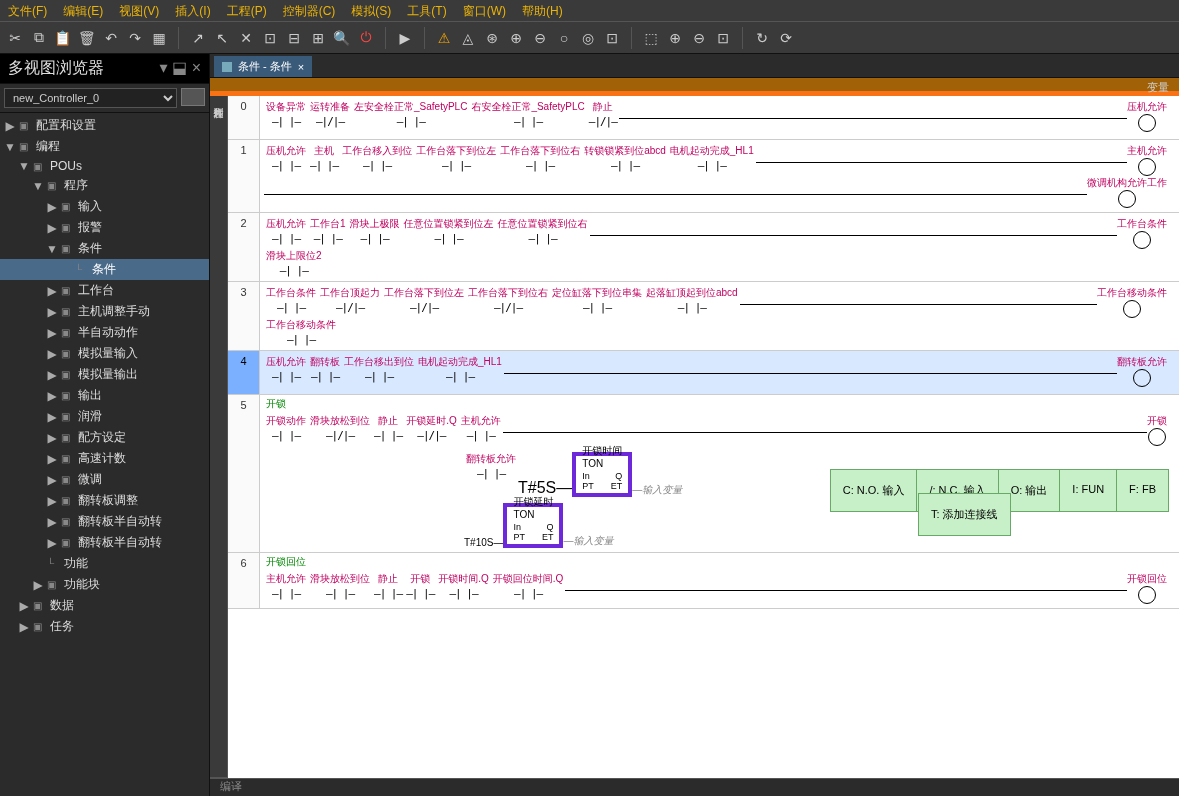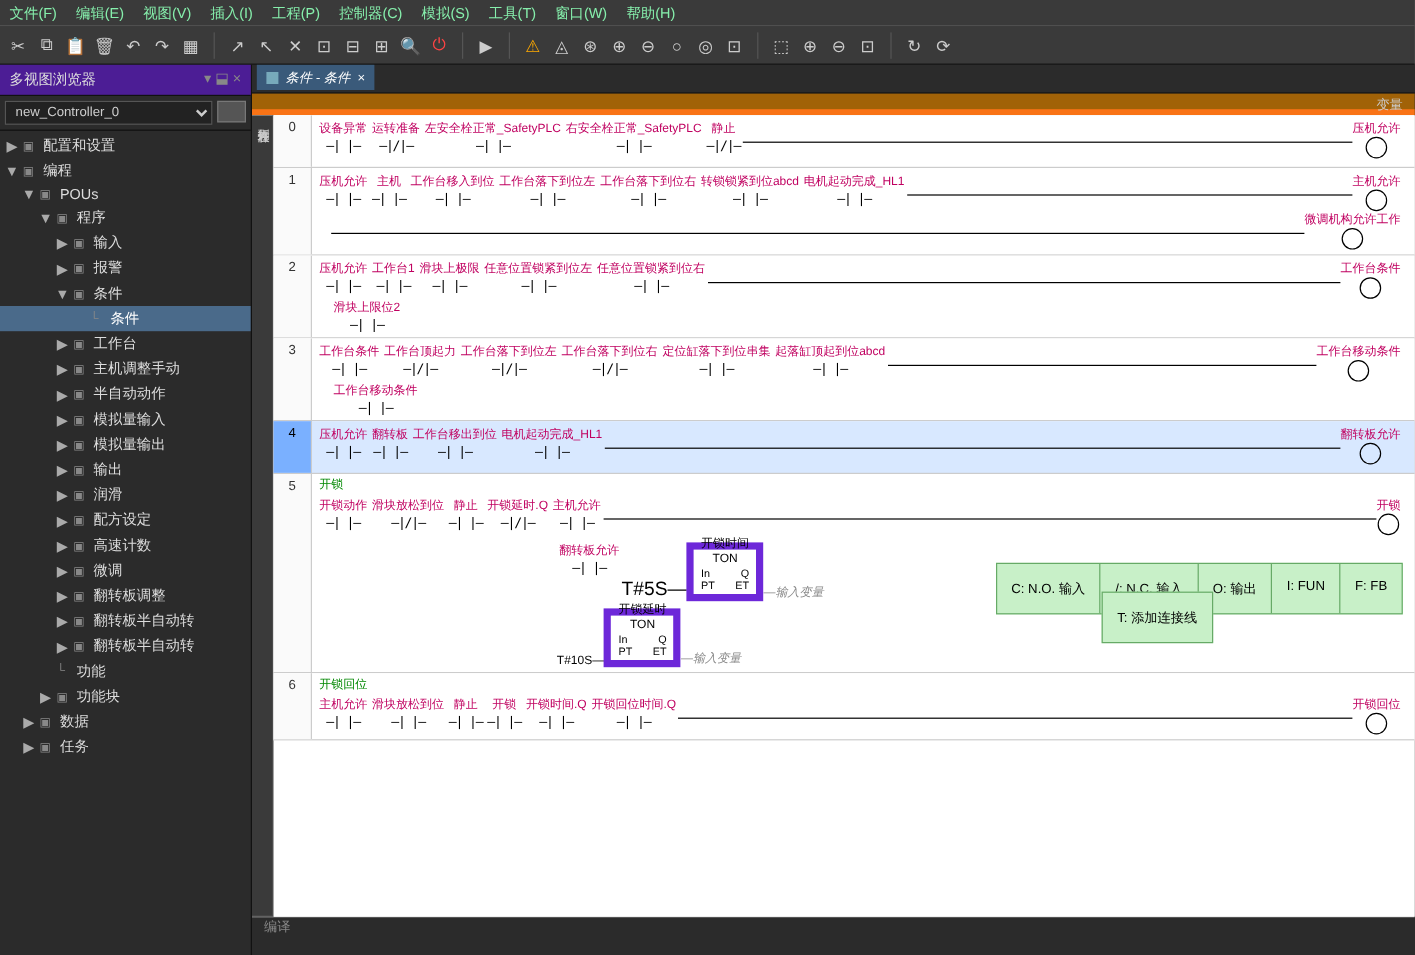--- a/index.html
+++ b/index.html
@@ -1,47 +1,47 @@
 <!DOCTYPE html>
 <html><head>
 <meta charset="utf-8">
 <style>
 * { margin: 0; padding: 0; box-sizing: border-box; font-family: "Microsoft YaHei", sans-serif; }
 body { background: #2b2b2b; width: 1179px; height: 796px; overflow: hidden; font-size: 12px; color: #ccc; }
 
 .menubar { background: #3a3a3a; height: 22px; display: flex; border-bottom: 1px solid #555; }
-.menubar span { padding: 3px 8px; color: #86efac; cursor: default; }
+.menubar span { padding: 3px 8px; color: #eab308; cursor: default; }
 
 .toolbar { background: #3a3a3a; height: 32px; display: flex; align-items: center; border-bottom: 1px solid #111; padding: 0 4px; gap: 2px; }
 .toolbar .sep { width: 1px; height: 22px; background: #555; margin: 0 6px; }
 .toolbar .ico { width: 22px; height: 22px; display: flex; align-items: center; justify-content: center; color: #ccc; font-size: 14px; }
 .toolbar .ico.warn { color: #ffaa00; }
 .toolbar .ico.red { color: #ff4444; }
 
 .main { display: flex; height: calc(796px - 54px); }
 
 .sidebar { width: 210px; background: #2b2b2b; border-right: 1px solid #111; display: flex; flex-direction: column; }
-.panel-title { background: #4c1d95; padding: 4px 8px; font-size: 12px; color: #ddd; border-bottom: 1px solid #111; display: flex; justify-content: space-between; }
+.panel-title { background: #000000; padding: 4px 8px; font-size: 16px; color: #ddd; border-bottom: 1px solid #111; display: flex; justify-content: space-between; }
 .panel-title .pin { color: #888; }
 .controller-row { display: flex; padding: 4px; border-bottom: 1px solid #111; }
 .controller-row select { flex: 1; background: #222; color: #ccc; border: 1px solid #555; padding: 2px 4px; font-size: 11px; }
 .controller-row .chip { width: 24px; height: 18px; background: #555; margin-left: 4px; border: 1px solid #777; }
 .tree { flex: 1; overflow: auto; padding: 2px 0; }
 .tree-item { display: flex; align-items: center; padding: 2px 4px; color: #ddd; white-space: nowrap; }
 .tree-item.selected { background: #4a6a8a; color: #fff; }
 .tree-item .arrow { width: 12px; color: #aaa; text-align: center; }
 .tree-item .ico { width: 14px; margin: 0 3px; color: #888; font-size: 10px; }
 .ind-0 { padding-left: 4px; }
 .ind-1 { padding-left: 18px; }
 .ind-2 { padding-left: 32px; }
 .ind-3 { padding-left: 46px; }
 .ind-4 { padding-left: 60px; }
 
 .editor { flex: 1; background: #1a1a1a; display: flex; flex-direction: column; position: relative; }
-.tabbar { background: #2b2b2b; height: 24px; display: flex; align-items: flex-start; border-bottom: 1px solid #111; padding-left: 4px; font-style: italic; }
+.tabbar { background: #2b2b2b; height: 24px; display: flex; align-items: flex-end; border-bottom: 1px solid #111; padding-left: 4px; }
 .tab { background: #3a5a7a; color: #fff; padding: 3px 8px; display: flex; align-items: center; gap: 6px; font-size: 11px; }
 .tab .tico { width: 10px; height: 10px; background: #7ab; }
 .tab .close { color: #fff; cursor: pointer; }
 .varbar { background: #a16207; height: 18px; padding: 2px 10px; color: #ccc; font-size: 11px; border-bottom: 5px solid #f97316; text-align: right; }
 
 .ladder-wrap { flex: 1; background: #fff; overflow: auto; position: relative; display: flex; }
 .vtab { width: 18px; background: #3a3a3a; color: #ccc; writing-mode: vertical-rl; text-orientation: upright; font-size: 10px; display: flex; flex-direction: column; border-right: 1px solid #555; }
 .vtab span { padding: 4px 2px; border-bottom: 1px solid #555; }
 .ladder { flex: 1; background: #fff; color: #000; font-size: 11px; }
 .rung { display: flex; border-bottom: 1px solid #ccc; min-height: 44px; background: #fff; }
@@ -52,31 +52,31 @@
 .net-row { display: flex; align-items: flex-start; gap: 0; margin: 2px 0; flex-wrap: nowrap; }
 .contact { display: inline-flex; flex-direction: column; align-items: center; margin: 0 2px; text-align: center; }
 .contact .lbl { color: #c00060; font-size: 10px; white-space: nowrap; margin-bottom: 1px; }
 .contact .lbl.green { color: #008800; }
 .contact .sym { font-family: monospace; font-size: 11px; color: #000; letter-spacing: -1px; }
 .contact .sym::before, .contact .sym::after { content: "—"; color: #000; }
 .coil { display: inline-flex; flex-direction: column; align-items: center; margin-left: auto; margin-right: 8px; }
 .coil .lbl { color: #c00060; font-size: 10px; }
 .coil .sym { width: 18px; height: 18px; border: 1.5px solid #000; border-radius: 50%; }
 .wire { flex: 1; height: 1px; background: #000; margin-top: 18px; min-width: 4px; }
-.branch-row { margin-left: 12px; margin-top: -2px; }
-.fb { border: 6px solid #6d28d9; padding: 2px 6px; min-width: 50px; text-align: center; font-size: 10px; position: relative; }
+.branch-row { margin-left: 0; margin-top: -2px; }
+.fb { border: 4px solid #6d28d9; padding: 2px 6px; min-width: 50px; text-align: left; font-size: 10px; position: relative; }
 .fb .title { margin-bottom: 2px; }
 .fb .row { display: flex; justify-content: space-between; font-size: 9px; }
 .cmt { color: #888; font-style: italic; font-size: 10px; }
 
 .quickbar { position: absolute; right: 10px; top: 373px; display: flex; background: #c8f0c8; border: 1px solid #6a6; z-index: 10; }
 .quickbar div { padding: 13px 12px; border-right: 1px solid #6a6; color: #000; font-size: 11px; }
 .quickbar div:last-child { border-right: none; }
 
-.bottombar { height: 32px; background: #2b2b2b; border-top: 1px solid #555; padding: 0 10px; color: #888; font-size: 11px; }
+.bottombar { height: 18px; background: #2b2b2b; border-top: 1px solid #555; padding: 0 10px; color: #888; font-size: 11px; }
 </style>
 </head>
 <body>
 
 <div class="menubar">
   <span>文件(F)</span>
   <span>编辑(E)</span>
   <span>视图(V)</span>
   <span>插入(I)</span>
   <span>工程(P)</span>

